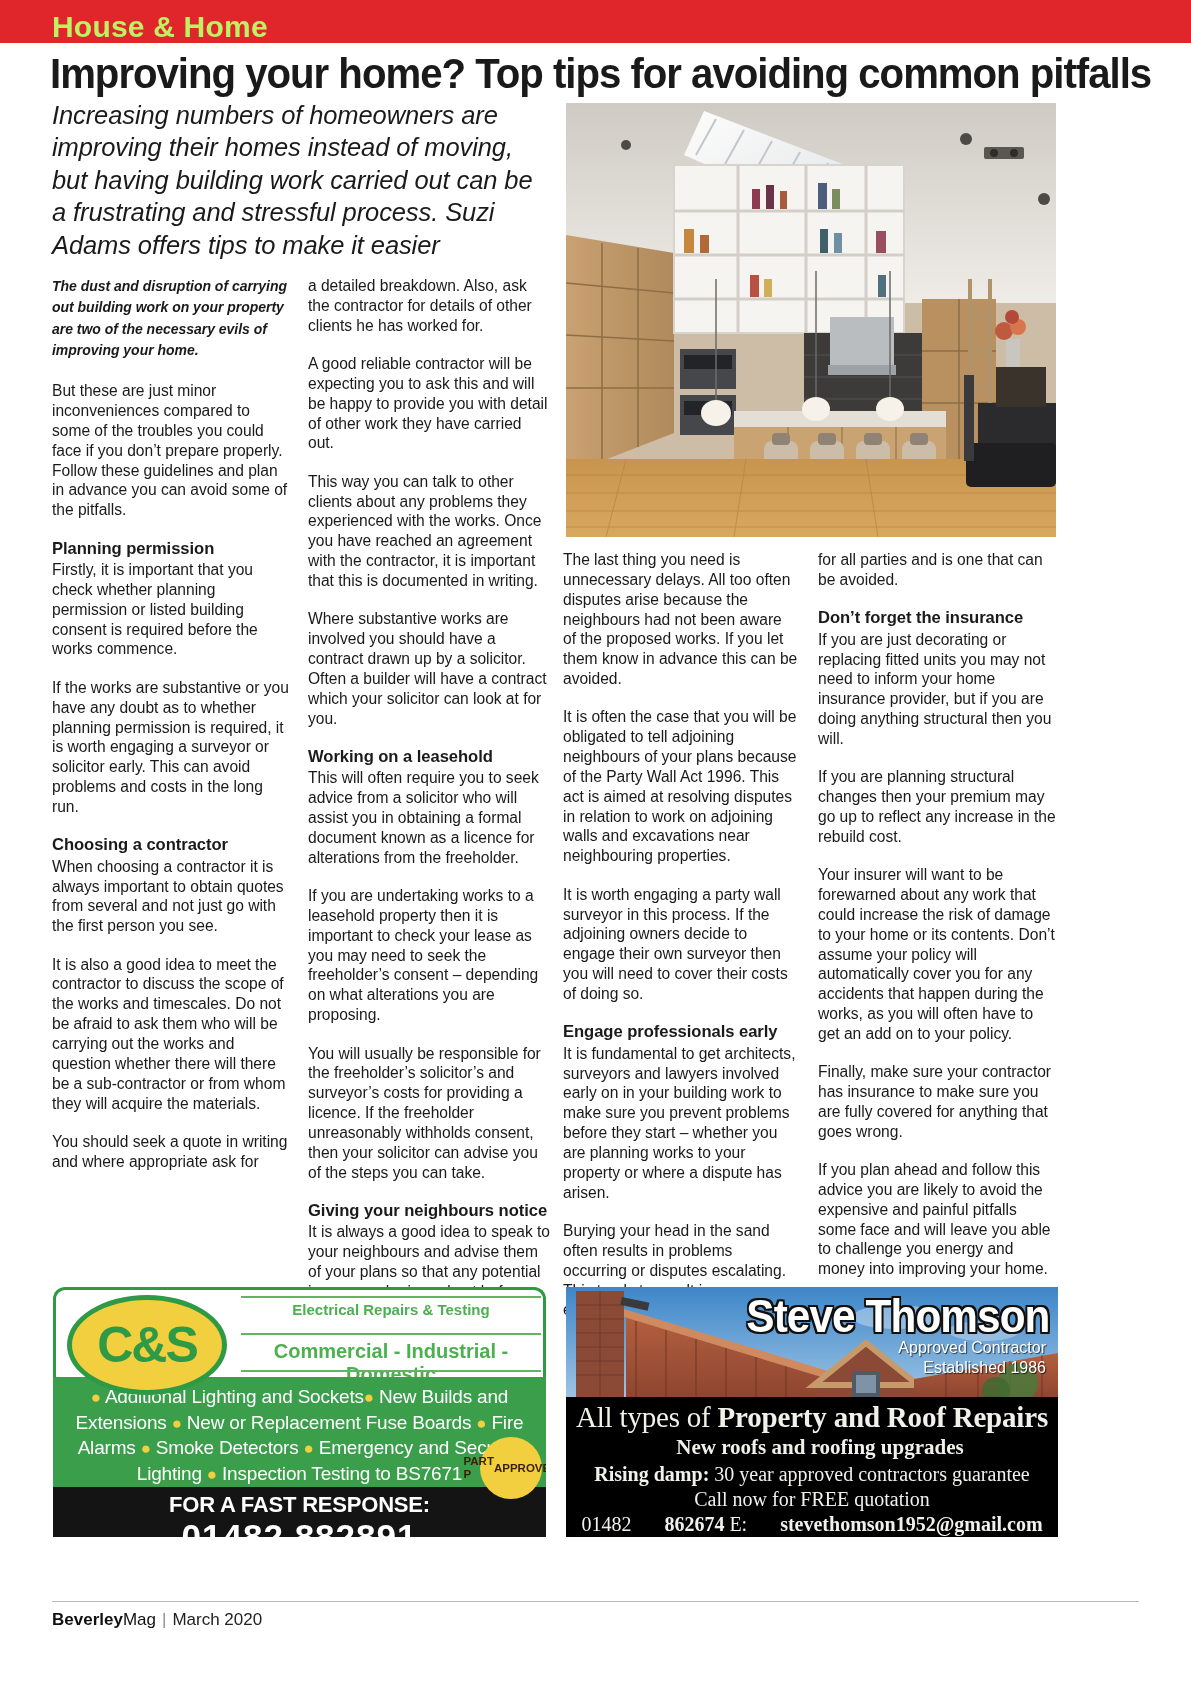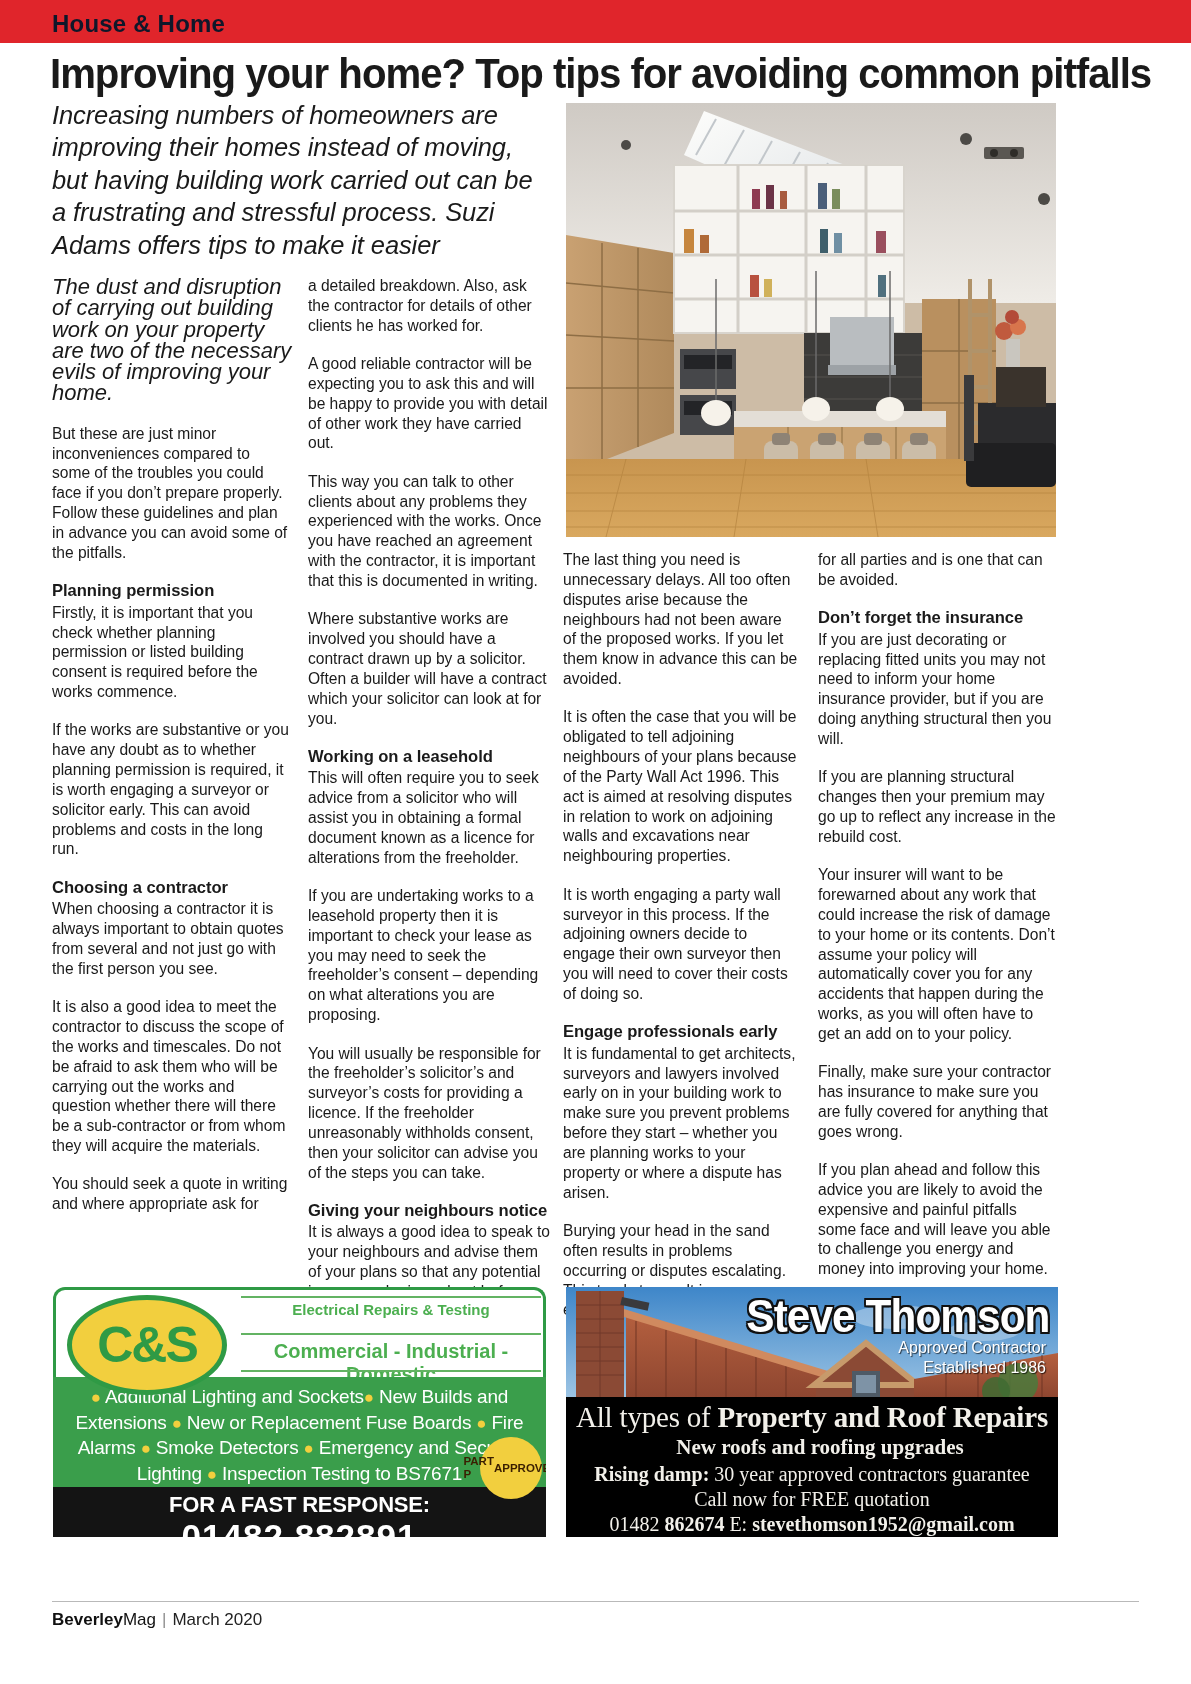--- a/index.html
+++ b/index.html
@@ -12,21 +12,21 @@
   }
   .page { position: relative; width: 1191px; height: 1684px; }
 
   
   .section-bar {
     position: absolute; left: 0; top: 0; width: 1191px; height: 43px;
     background: #e0252b;
   }
   .section-bar .label {
     position: absolute; left: 52px; top: 10px;
-    font-size: 24px; font-weight: bold; color: #0f172a;
+    font-size: 30px; font-weight: bold; color: #bef264;
     letter-spacing: .2px;
   }
 
   
   .headline {
     position: absolute; left: 50px; top: 49px; width: 1090px;
     font-family: "Liberation Sans Narrow", "Liberation Sans", sans-serif;
     font-size: 43px; line-height: 48px; font-weight: bold;
     letter-spacing: -1.1px;
     transform: scaleX(.935); transform-origin: left top;
@@ -52,22 +52,22 @@
     position: absolute;
     font-size: 15.6px; line-height: 19.85px;
     letter-spacing: -.02px;
   }
   .col p { margin: 0 0 18.5px 0; }
   .col h3 {
     font-size: 16.6px; line-height: 20.5px; font-weight: bold;
     margin: 0 0 1px 0; letter-spacing: -.05px;
   }
   .col p.intro {
-    font-weight: normal; font-style: italic;
-    font-size: 22px; line-height: 21.3px;
+    font-weight: bold; font-style: italic;
+    font-size: 14px; line-height: 21.3px;
     margin-bottom: 20px;
   }
 
   #col1 { left: 52px;  top: 276px; width: 240px; }
   #col2 { left: 308px; top: 276px; width: 243px; }
   #col3 { left: 563px; top: 550px; width: 236px; }
   #col4 { left: 818px; top: 550px; width: 240px; }
 
   
   .ad-cs {
@@ -148,21 +148,21 @@
     padding-top: 4px;
     font-family: "Liberation Serif", serif;
   }
   .st-l1 { font-size: 29px; letter-spacing: -.2px; }
   .st-l1 b { font-weight: bold; }
   .st-l2 { font-size: 21px; font-weight: bold; margin-top: 1px; padding-left: 16px; }
   .st-l3 { font-size: 20px; margin-top: 3px; }
   .st-l3 b { font-weight: bold; }
   .st-l4 { font-size: 20px; margin-top: 2px; }
   .st-l5 { font-size: 20px; margin-top: 2px; }
-  .st-l5 b { font-weight: bold; }
+  .st-l5 b { font-weight: bold; margin-left: 28px; }
 
   
   .footer-rule {
     position: absolute; left: 52px; top: 1601px; width: 1087px; height: 1px;
     background: #b9b9b9;
   }
   .footer {
     position: absolute; left: 52px; top: 1610px;
     font-size: 17px; color: #1a1a1a;
   }

